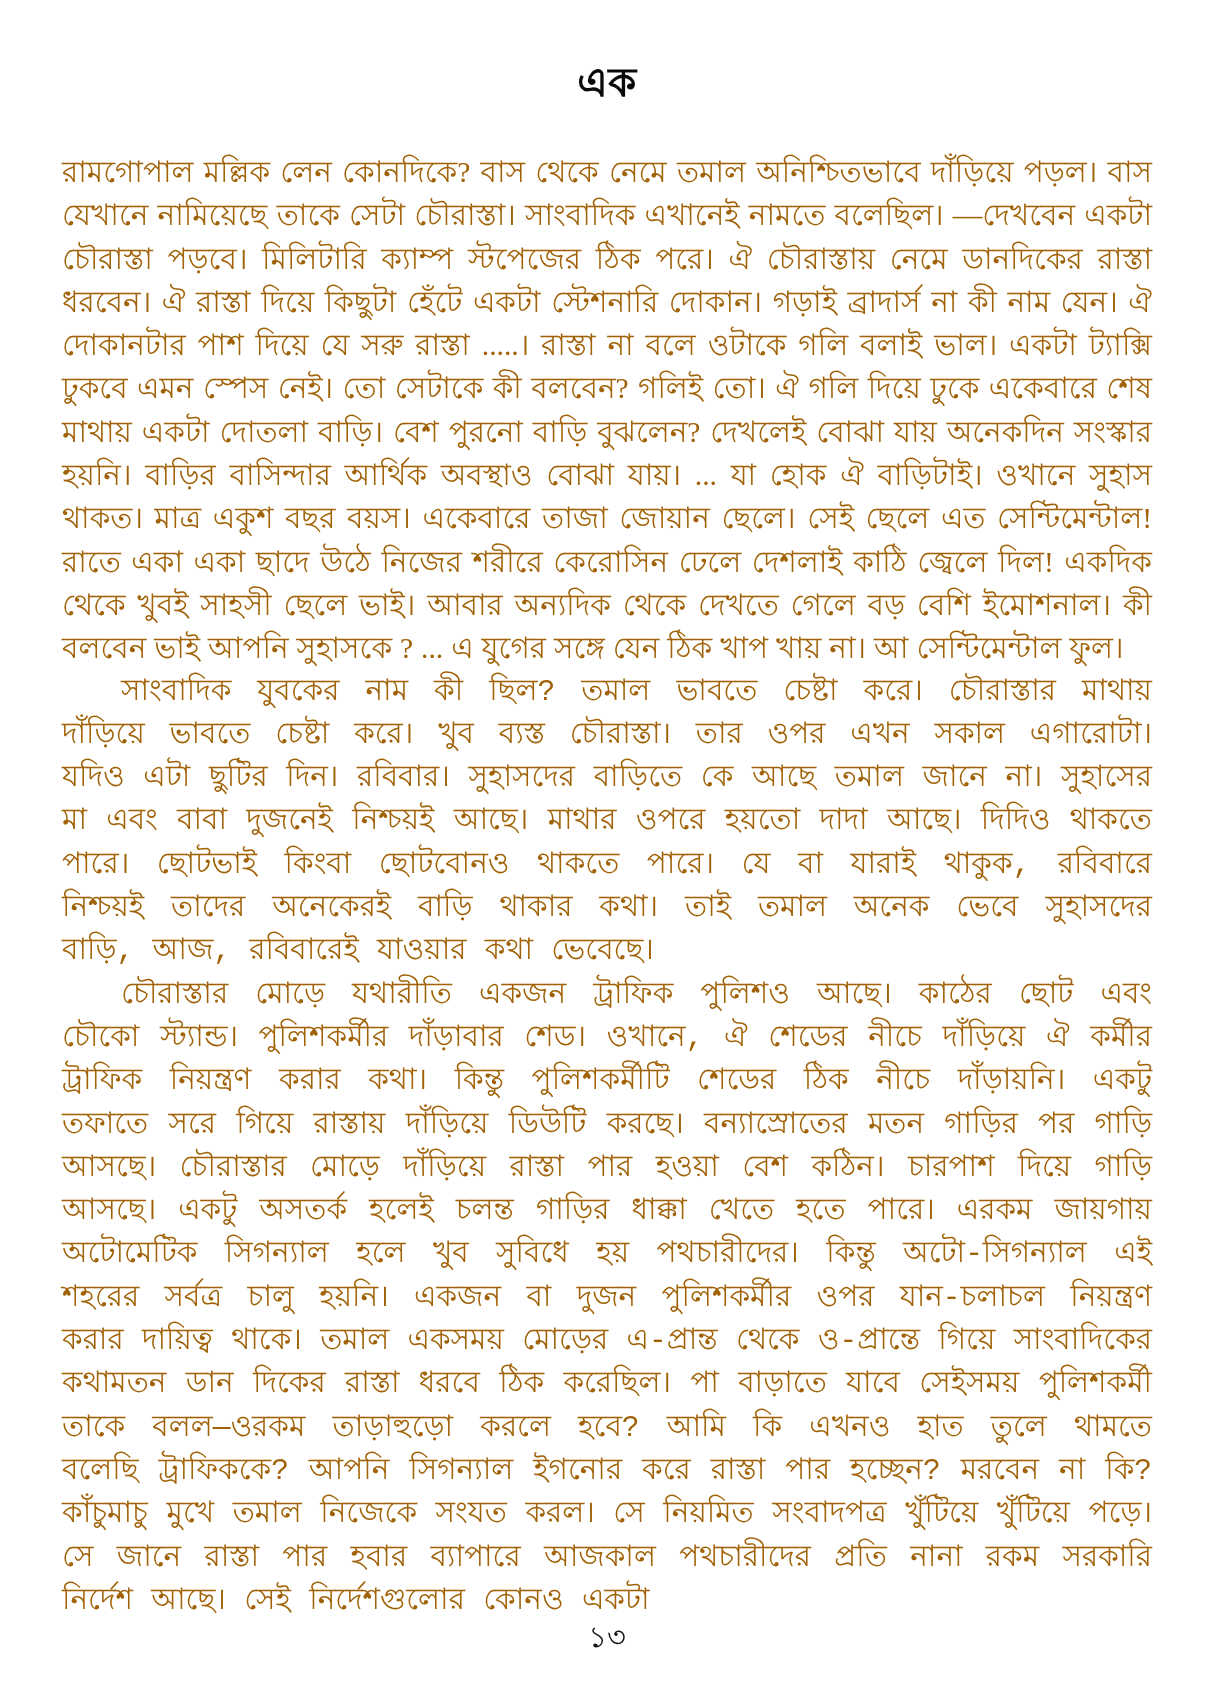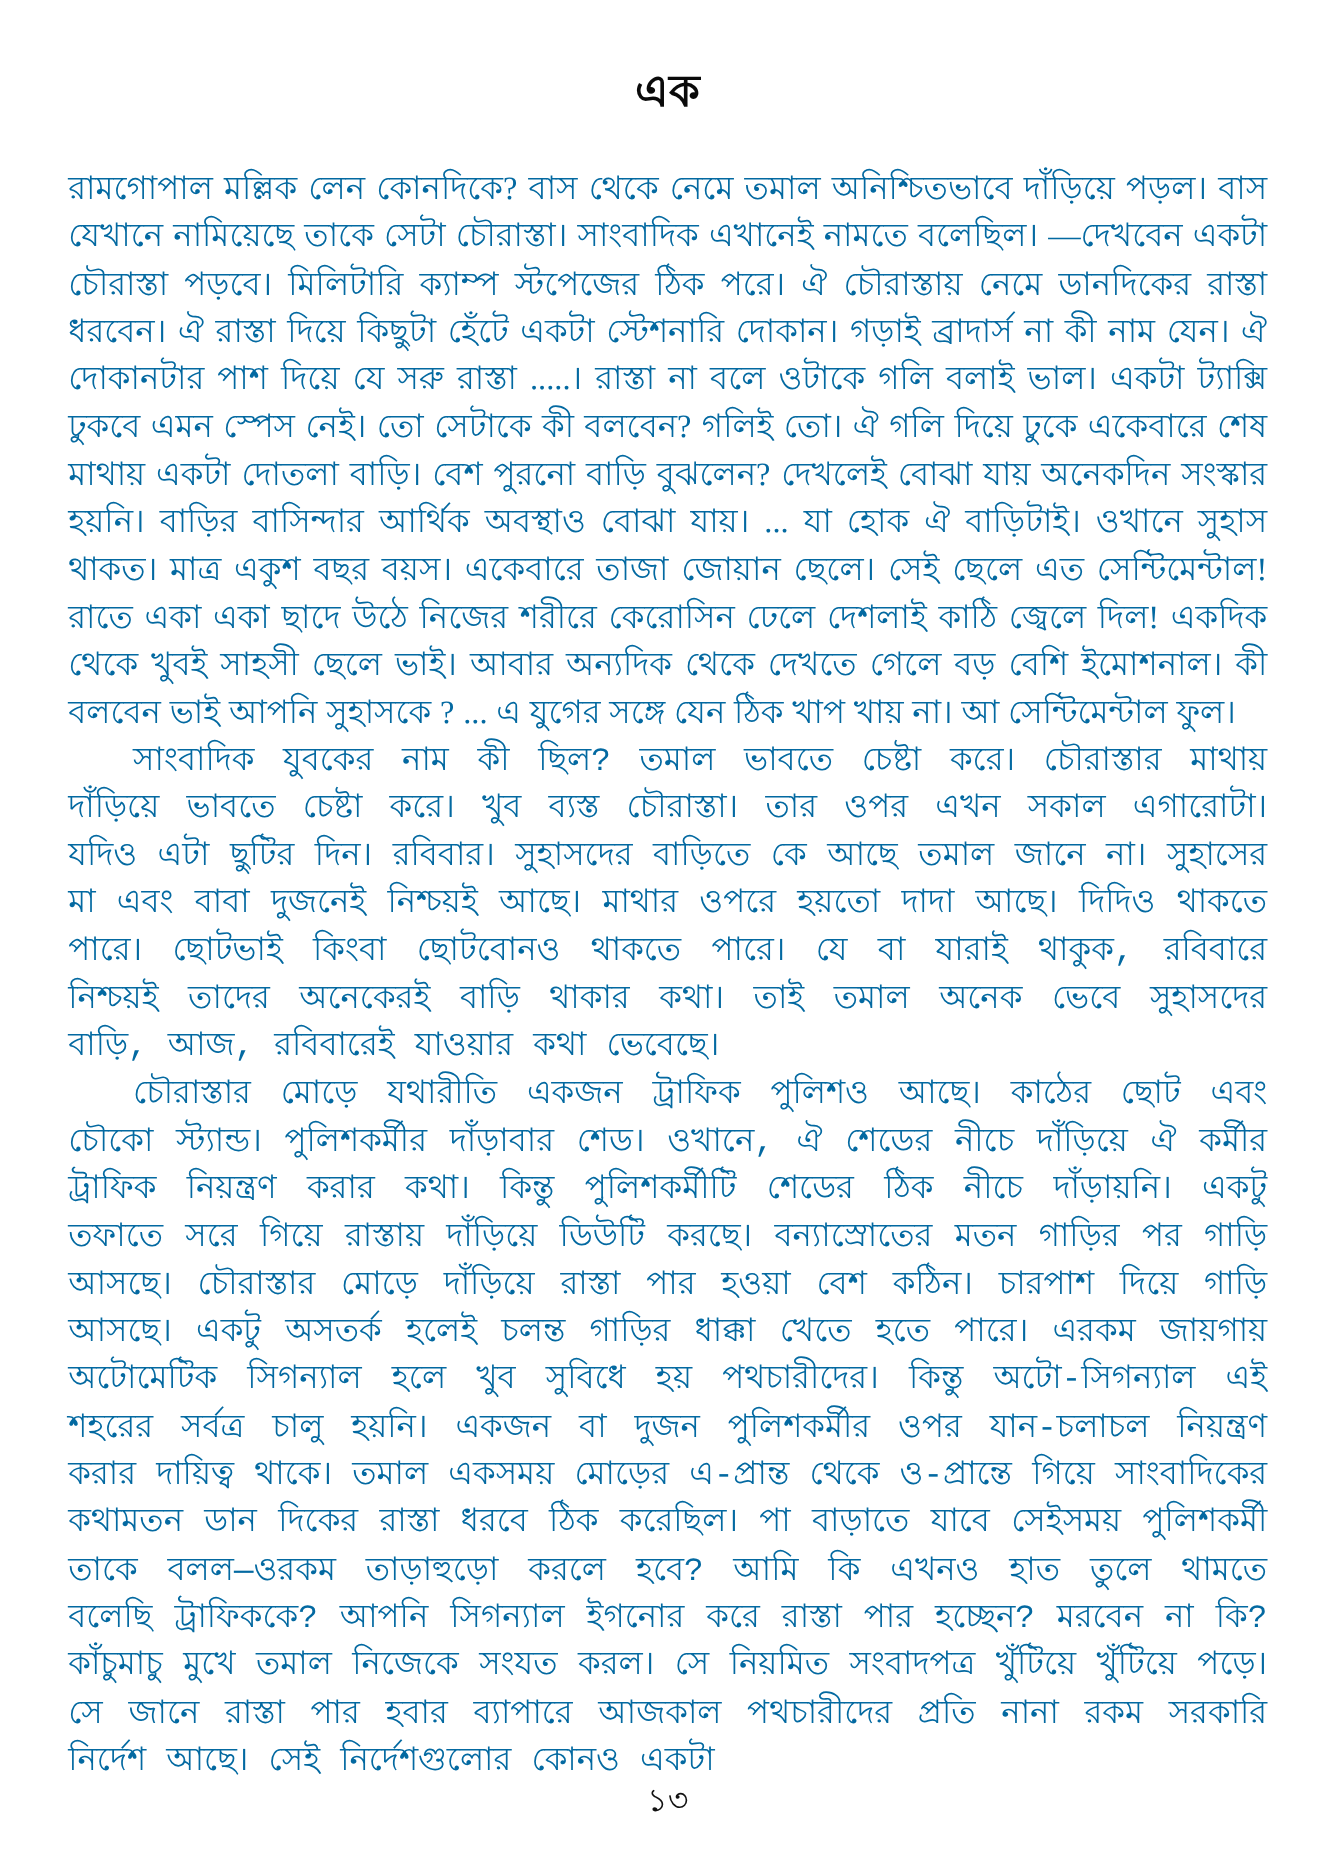--- a/index.html
+++ b/index.html
@@ -45,21 +45,21 @@
 
   
   .body-text {
     margin-top: 46px;
   }
 
   .para {
     font-family: "Liberation Serif", "DejaVu Serif", serif;
     font-size: 29.5px;
     line-height: 43.3px;
-    color: #0369a1;
+    color: #a16207;
     text-align: justify;
     text-justify: inter-word;
     margin: 0;
     padding: 0;
     word-spacing: 0.02em;
     -webkit-font-smoothing: none;
   }
 
   .para + .para {
     text-indent: 2.0em;

